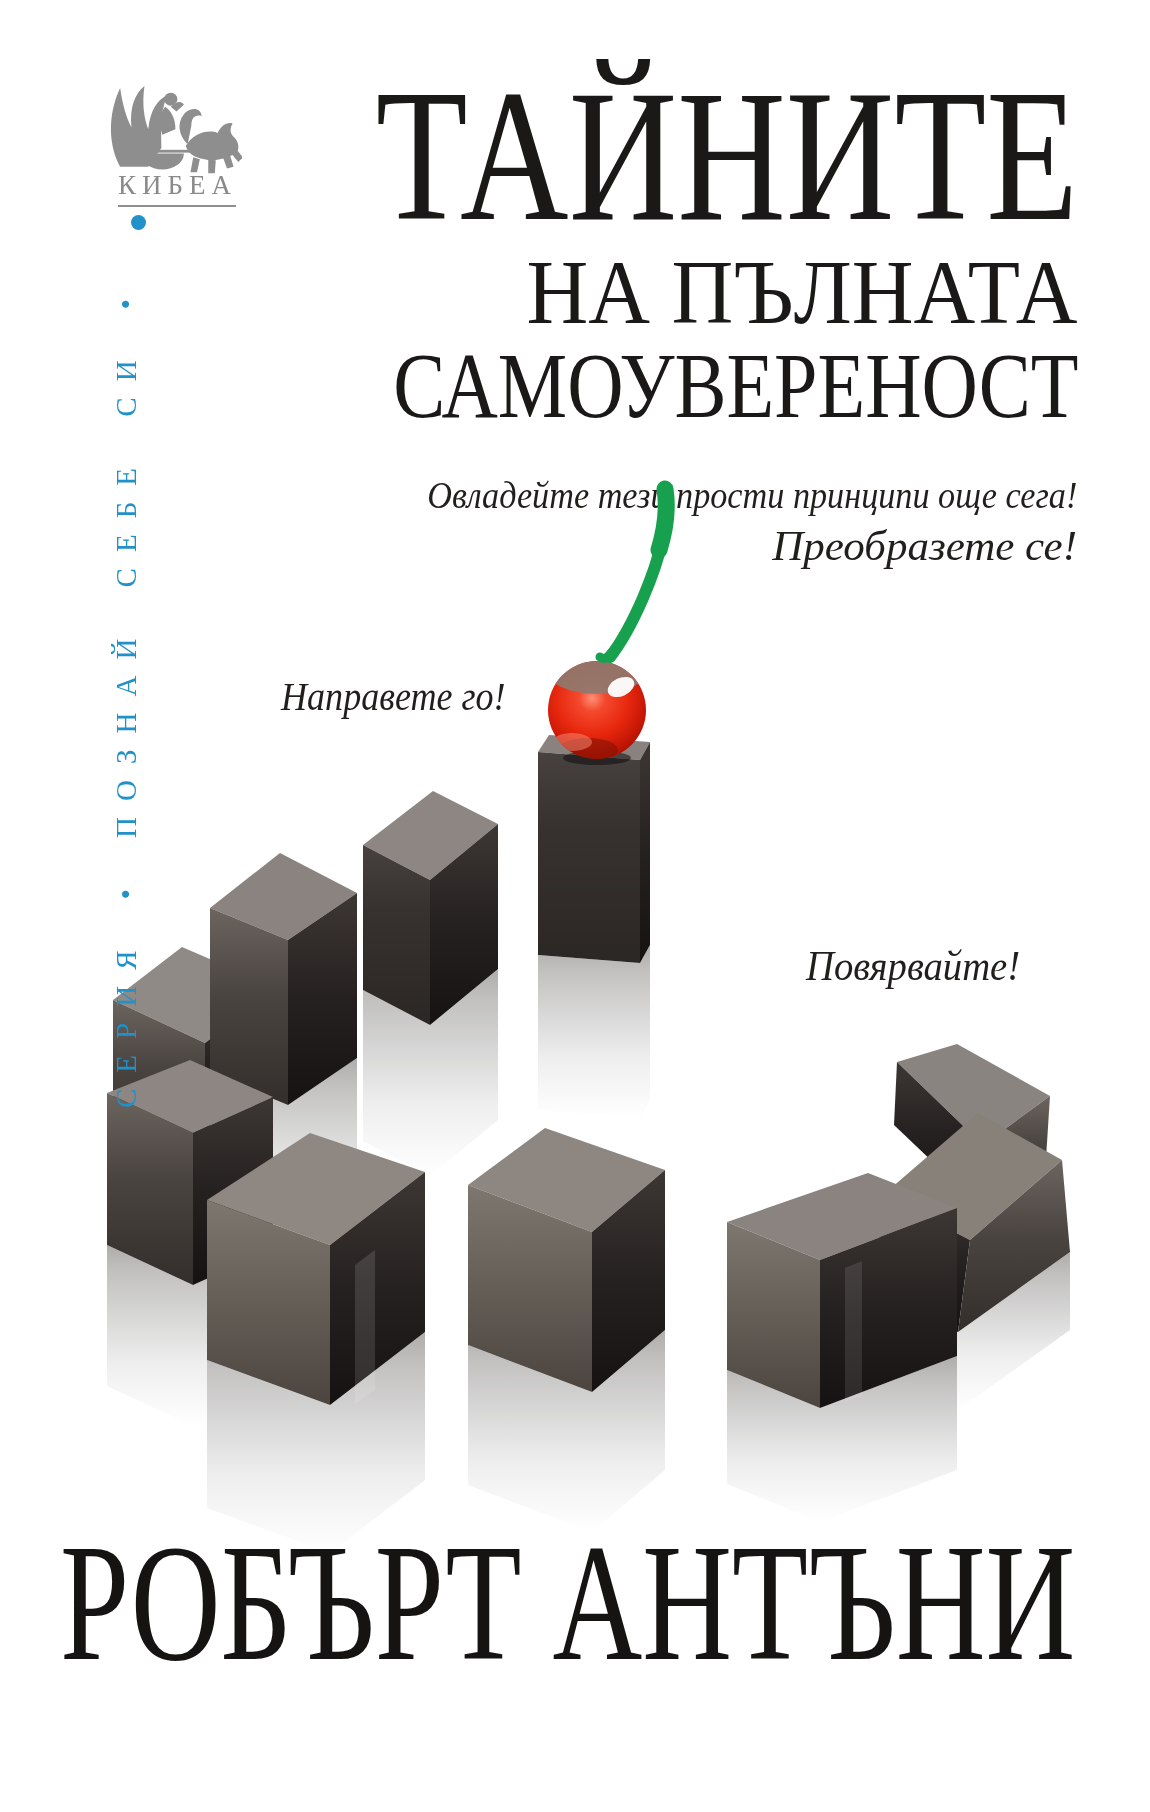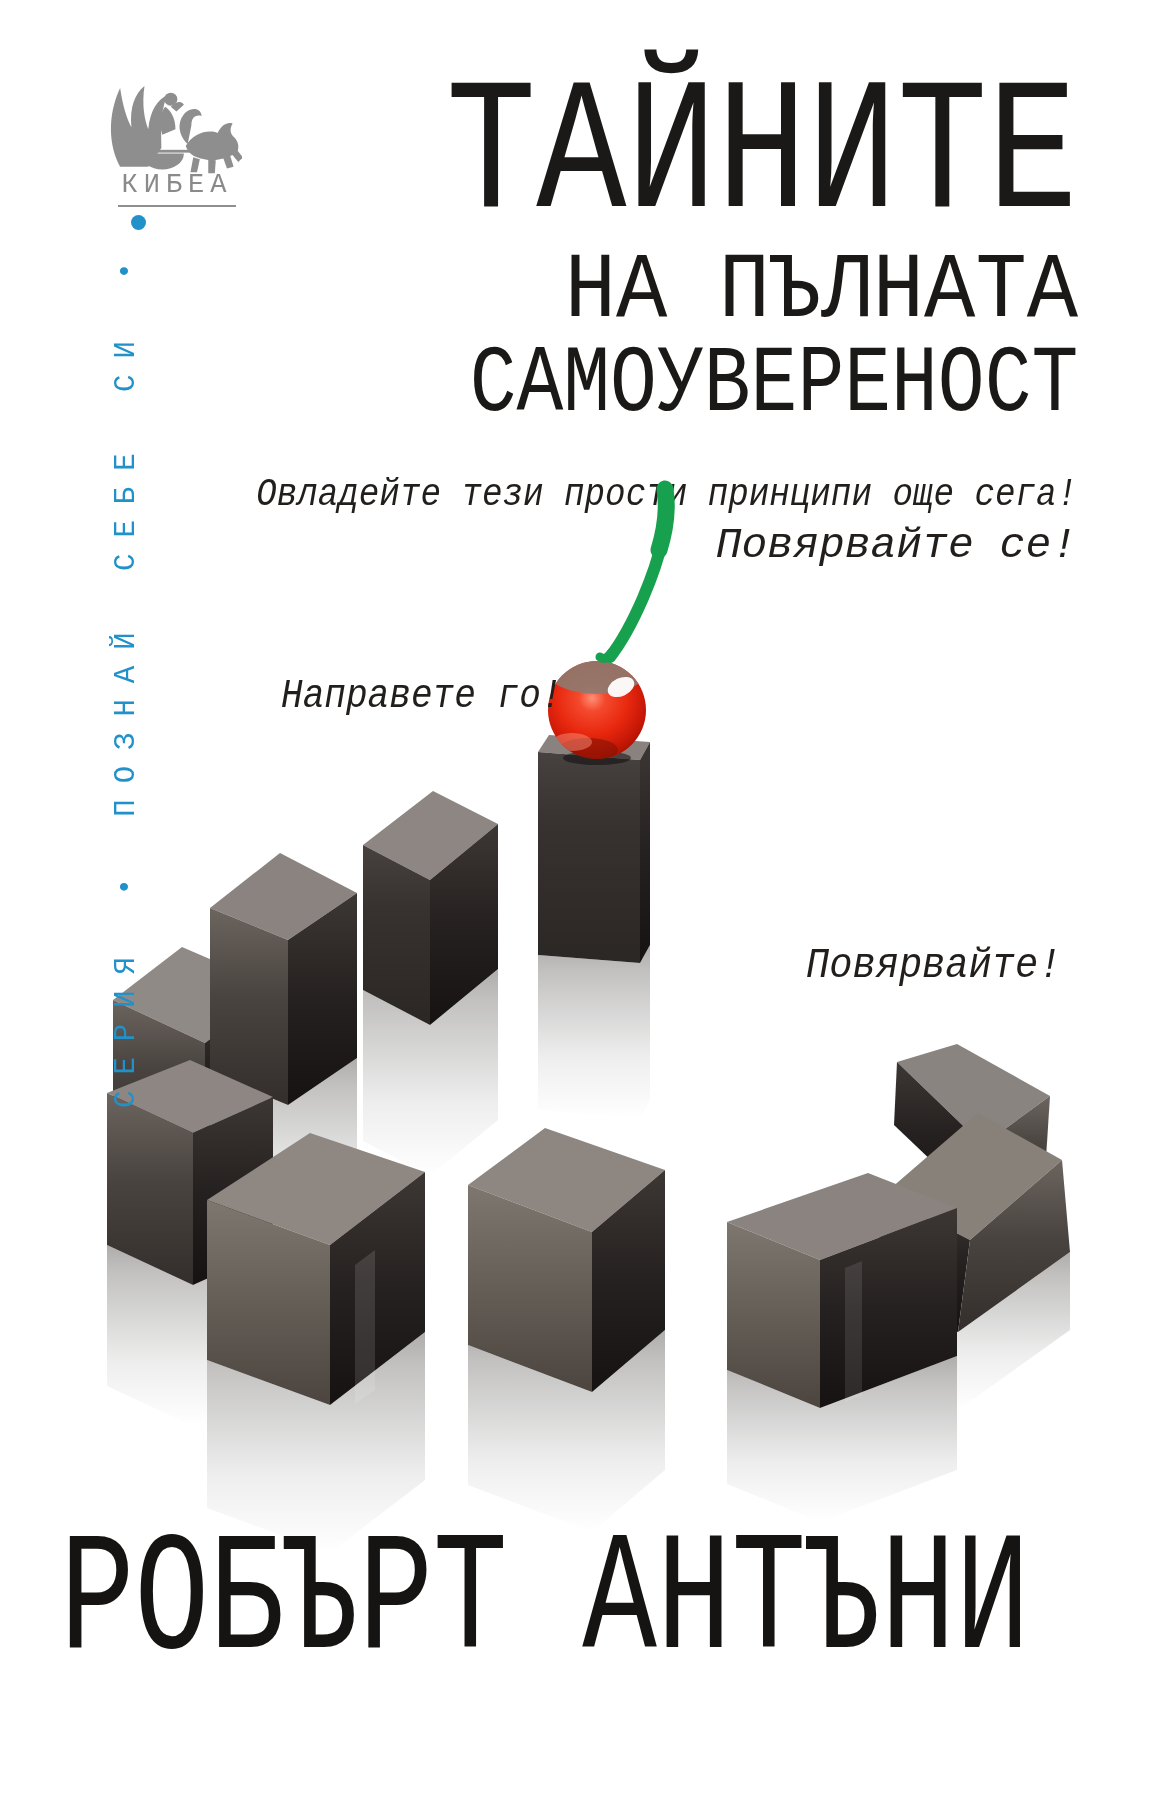--- a/index.html
+++ b/index.html
@@ -1,18 +1,18 @@
 <!DOCTYPE html>
 <html><head>
 <meta charset="utf-8">
 <style>
   html,body{margin:0;padding:0;background:#ffffff;}
   .cover{
     position:relative;width:1150px;height:1812px;overflow:hidden;
-    background:#ffffff;font-family:Liberation Mono, monospace;color:#1b1917;
+    background:#ffffff;font-family:Liberation Serif, serif;color:#1b1917;
   }
   .abs{position:absolute;line-height:1;white-space:nowrap;}
   svg{display:block;}
   
   .logo-mark{left:92px;top:80px;width:150px;height:104px;}
   .logo-name{
     left:118px;top:172px;width:118px;text-align:center;
     font-size:27px;letter-spacing:6px;color:#8a8a8a;
   }
   .logo-underline{left:118px;top:205px;width:118px;height:2px;background:#8f8f8f;}
@@ -189,21 +189,21 @@
   <div class="abs logo-underline"></div>
   <div class="abs series-bullet"></div>
 
   <div class="abs series-vertical">СЕРИЯ • ПОЗНАЙ СЕБЕ СИ •</div>
 
   <div class="abs title1">ТАЙНИТЕ</div>
   <div class="abs title2">НА ПЪЛНАТА</div>
   <div class="abs title3">САМОУВЕРЕНОСТ</div>
 
   <div class="abs tag tag-master">Овладейте тези прости принципи още сега!</div>
-  <div class="abs tag tag-transform">Повярвайте се!</div>
+  <div class="abs tag tag-transform">Преобразете се!</div>
   <div class="abs tag tag-doit">Направете го!</div>
   <div class="abs tag tag-believe">Повярвайте!</div>
 
   <div class="abs author">РОБЪРТ АНТЪНИ</div>
 
   <svg class="layer" width="1150" height="1812" viewBox="0 0 1150 1812">
     <path d="M 665 489 C 668 508 666 527 659 550" fill="none" stroke="#17a14e" stroke-width="17" stroke-linecap="round"></path>
     <path d="M 665 489 C 670 522 660 558 643 598 C 633 621 621 643 610 657" fill="none" stroke="#17a14e" stroke-width="12" stroke-linecap="round"></path>
     <path d="M 612 652 C 608 658 604 660 600 657" fill="none" stroke="#17a14e" stroke-width="9" stroke-linecap="round"></path>
   </svg>

